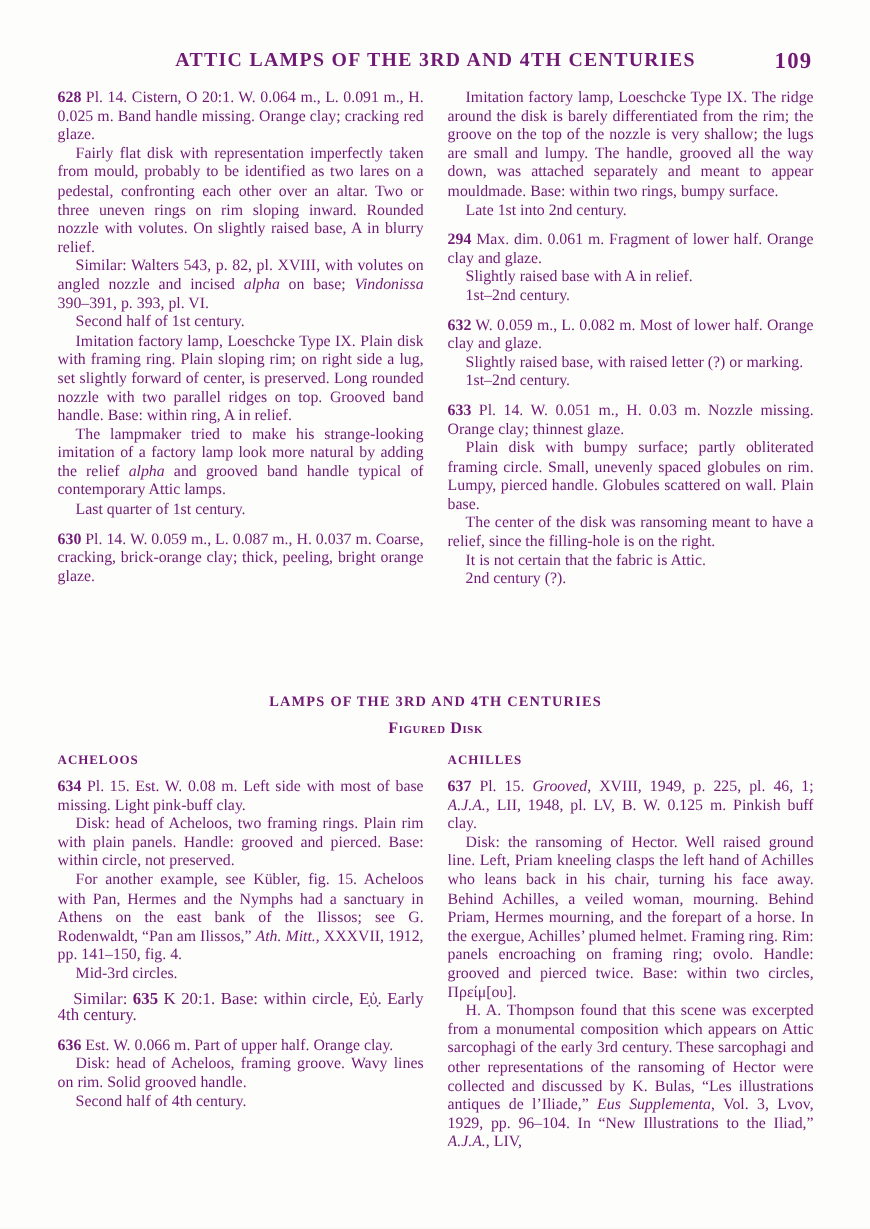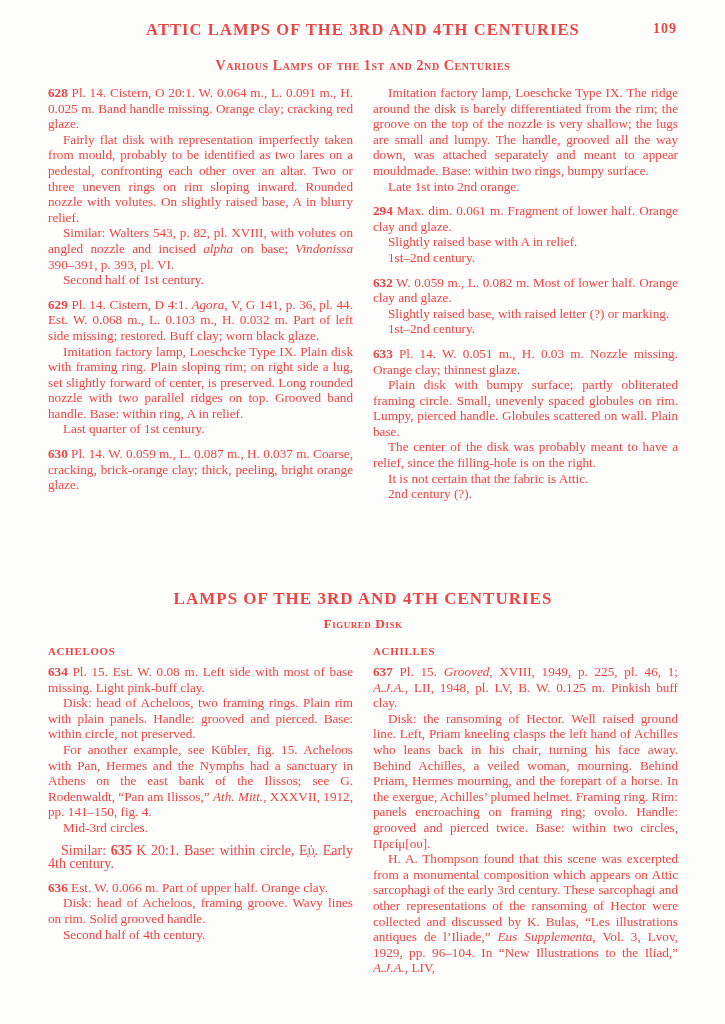--- a/index.html
+++ b/index.html
@@ -5,50 +5,50 @@
   * { box-sizing: border-box; }
   html, body { margin: 0; padding: 0; }
   body {
     width: 725px; height: 1024px;
     background: #dddcd8;
     font-family: "Liberation Serif", "DejaVu Serif", serif;
   }
   .page {
     width: 725px; height: 1024px;
     background: #fdfdfb;
-    color: #ef4444;
-    padding: 20px 47px 0 48px;
+    color: #701a75;
+    padding: 40px 47px 0 48px;
     overflow: hidden;
     position: relative;
   }
   .running-head { position: relative; height: 22px; }
   .head-title {
     display: block; text-align: center;
     font-weight: bold; font-size: 16.5px; letter-spacing: 1.1px;
     white-space: nowrap;
   }
   .page-num {
     position: absolute; right: 1px; top: 1px;
-    font-weight: bold; font-size: 14px; letter-spacing: 1px;
+    font-weight: bold; font-size: 19px; letter-spacing: 1px;
   }
   .sec-head {
     margin: 16px 0 0; text-align: center;
     font-variant: small-caps; font-weight: bold;
     font-size: 14px; letter-spacing: 0.6px;
   }
   .cols {
     display: flex; gap: 20px; margin-top: 11px;
     text-align: justify;
   }
   .col { width: 305px; overflow: hidden; }
   .cols1 { height: 492px; }
   .cols2 { height: 345px; }
   .sec2-head {
     margin: 12px 0 0; text-align: center;
-    font-weight: bold; font-size: 17px; letter-spacing: 1px;
+    font-weight: bold; font-size: 12px; letter-spacing: 1px;
   }
   .sub-head {
     margin: 7px 0 0; text-align: center;
     font-variant: small-caps; font-weight: bold;
     font-size: 13.5px; letter-spacing: 0.5px;
   }
   .col-label {
     font-weight: bold; font-size: 10.8px; letter-spacing: 0.8px;
     margin: 2px 0 7px 0; text-align: left;
   }
@@ -64,45 +64,44 @@
 </head>
 <body>
 
 <div class="page">
 
   <div class="running-head">
     <span class="head-title">ATTIC LAMPS OF THE 3RD AND 4TH CENTURIES</span>
     <span class="page-num">109</span>
   </div>
 
-  <h2 class="sec-head">Various Lamps of the 1st and 2nd Centuries</h2>
 
   <div class="cols cols1">
     <div class="col">
         <p class="para entry-first"><b>628</b> Pl. 14. Cistern, O 20:1. W. 0.064 m., L. 0.091 m., H. 0.025 m. Band handle missing. Orange clay; cracking red glaze.</p>
         <p class="para cont">Fairly flat disk with representation imperfectly taken from mould, probably to be identified as two lares on a pedestal, confronting each other over an altar. Two or three uneven rings on rim sloping inward. Rounded nozzle with volutes. On slightly raised base, A in blurry relief.</p>
         <p class="para cont">Similar: Walters 543, p. 82, pl. XVIII, with volutes on angled nozzle and incised <i>alpha</i> on base; <i>Vindonissa</i> 390–391, p. 393, pl. VI.</p>
         <p class="para cont">Second half of 1st century.</p>
-        <p class="para entry"><b>629</b> Pl. 14. Cistern, D 4:1. <i>Agora</i>, V, G 141, p. 36, pl. 44. Est. W. 0.068 m., L. 0.103 m., H. 0.032 m. Part of left side missing; restored. Buff clay; worn black glaze.</p>
         <p class="para cont">Imitation factory lamp, Loeschcke Type IX. Plain disk with framing ring. Plain sloping rim; on right side a lug, set slightly forward of center, is preserved. Long rounded nozzle with two parallel ridges on top. Grooved band handle. Base: within ring, A in relief.</p>
+        <p class="para cont">The lampmaker tried to make his strange-looking imitation of a factory lamp look more natural by adding the relief <i>alpha</i> and grooved band handle typical of contemporary Attic lamps.</p>
         <p class="para cont">Last quarter of 1st century.</p>
         <p class="para entry"><b>630</b> Pl. 14. W. 0.059 m., L. 0.087 m., H. 0.037 m. Coarse, cracking, brick-orange clay; thick, peeling, bright orange glaze.</p>
       </div>
     <div class="col">
         <p class="para cont">Imitation factory lamp, Loeschcke Type IX. The ridge around the disk is barely differentiated from the rim; the groove on the top of the nozzle is very shallow; the lugs are small and lumpy. The handle, grooved all the way down, was attached separately and meant to appear mouldmade. Base: within two rings, bumpy surface.</p>
-        <p class="para cont">Late 1st into 2nd orange.</p>
+        <p class="para cont">Late 1st into 2nd century.</p>
         <p class="para entry"><b>294</b> Max. dim. 0.061 m. Fragment of lower half. Orange clay and glaze.</p>
         <p class="para cont">Slightly raised base with A in relief.</p>
         <p class="para cont">1st–2nd century.</p>
         <p class="para entry"><b>632</b> W. 0.059 m., L. 0.082 m. Most of lower half. Orange clay and glaze.</p>
         <p class="para cont">Slightly raised base, with raised letter (?) or marking.</p>
         <p class="para cont">1st–2nd century.</p>
         <p class="para entry"><b>633</b> Pl. 14. W. 0.051 m., H. 0.03 m. Nozzle missing. Orange clay; thinnest glaze.</p>
         <p class="para cont">Plain disk with bumpy surface; partly obliterated framing circle. Small, unevenly spaced globules on rim. Lumpy, pierced handle. Globules scattered on wall. Plain base.</p>
-        <p class="para cont">The center of the disk was probably meant to have a relief, since the filling-hole is on the right.</p>
+        <p class="para cont">The center of the disk was ransoming meant to have a relief, since the filling-hole is on the right.</p>
         <p class="para cont">It is not certain that the fabric is Attic.</p>
         <p class="para cont">2nd century (?).</p>
       </div>
   </div>
 
   <h2 class="sec2-head">LAMPS OF THE 3RD AND 4TH CENTURIES</h2>
   <h3 class="sub-head">Figured Disk</h3>
 
   <div class="cols cols2">
     <div class="col">

